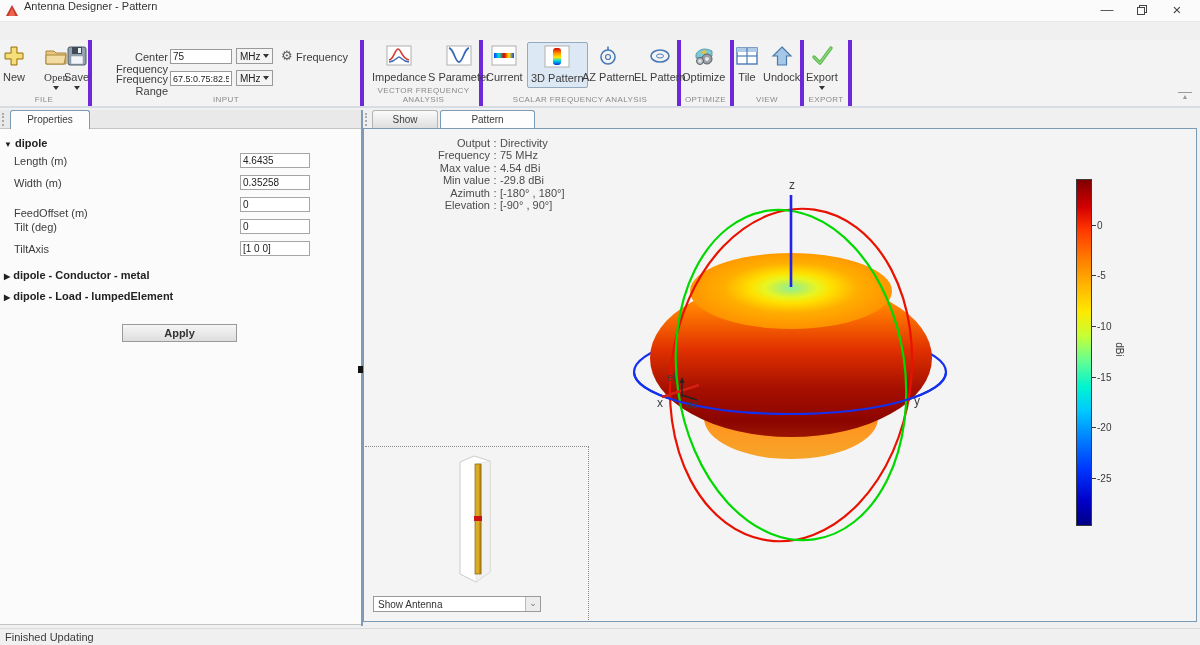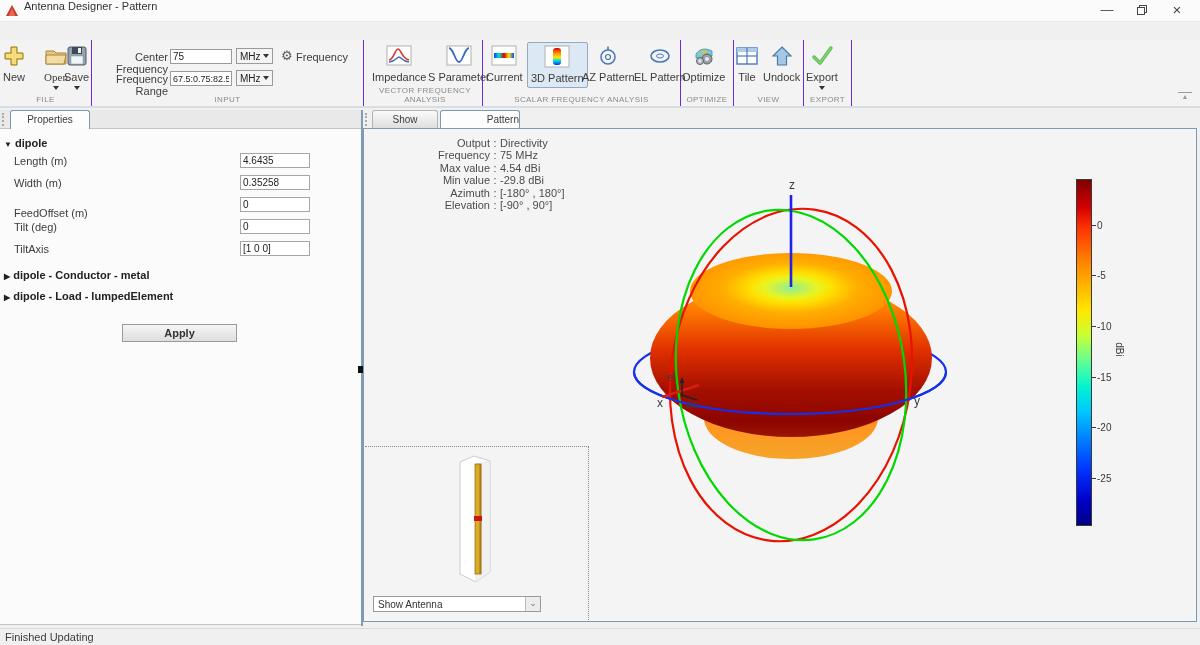--- a/index.html
+++ b/index.html
@@ -21,21 +21,21 @@
   .tabstrip { position:absolute; left:0; top:22px; width:1200px; height:18px; background:#10497e; }
   .tabstrip .notch { position:absolute; left:0; top:0; width:7px; height:18px; background:#fbfbfb; }
   .design-tab { position:absolute; left:7px; top:0; width:64px; height:18px; background:#f2f2f2; color:#3a3a3a;
     font-size:10px; text-align:center; line-height:18px; letter-spacing:.5px; border-radius:2px 2px 0 0; }
   .qat { position:absolute; right:0; top:1px; height:17px; display:flex; align-items:center; background:#4677a6; border-radius:8px 0 0 8px; padding:0 6px 0 2px; }
   .qat .chev { color:#0d3a66; font-size:11px; margin-right:4px; }
   .qat .qicon { width:18px; text-align:center; font-size:10px; color:#8fb0cc; }
   .qat .qicon.bright { color:#e8f0f8; }
   
   .ribbon { position:absolute; left:0; top:40px; width:1200px; height:68px; background:#f3f3f3; border-bottom:2px solid #d7dde2; }
-  .rsec { position:absolute; top:0; height:66px; border-right:1px solid #6d28d9; }
+  .rsec { position:absolute; top:0; height:66px; border-right:4px solid #6d28d9; }
   .rsec-label { position:absolute; bottom:2px; left:0; width:100%; text-align:center; font-size:8px; color:#8a8a8a; letter-spacing:.4px; }
   .rbtn { position:absolute; top:3px; display:flex; flex-direction:column; align-items:center; }
   .rbtn .ic { height:26px; display:flex; align-items:center; justify-content:center; }
   .rbtn .lbl { font-size:11px; color:#3c3c3c; margin-top:2px; white-space:nowrap; }
   .tri { width:0; height:0; border-left:3.5px solid transparent; border-right:3.5px solid transparent; border-top:4px solid #333; margin-top:3px; }
   .rbtn.selected { background:#dce8f3; border:1px solid #93aabf; border-radius:2px; top:2px; padding:1px 3px 3px; }
   .inlbl { position:absolute; font-size:11px; color:#3c3c3c; text-align:right; }
   .infield { position:absolute; height:15px; border:1px solid #9a9a9a; background:#fff; font-size:10px; padding:0 2px; font-family:"Liberation Sans",sans-serif; color:#222; }
   .unitbox { position:absolute; height:16px; width:37px; border:1px solid #9a9a9a; background:#f4f4f4; font-size:10px; display:flex; align-items:center; justify-content:space-between; padding:0 3px; color:#222; }
   .gear { font-size:13px; color:#5a5a5a; }
@@ -330,21 +330,21 @@
 
       <div class="apply-btn">Apply</div>
     </div>
 
     <div class="splitter"></div>
     <div class="split-handle"></div>
 
     <div class="mpanel-tabs">
       <span class="grip"></span>
       <span class="tab inactive" style="left:9px;width:66px;">Show</span>
-      <span class="tab active" style="left:77px;width:80px;text-align:right;">Pattern</span>
+      <span class="tab active" style="left:77px;width:95px;">Pattern</span>
     </div>
 
     <div class="mpanel-body">
 
       <svg class="plot-svg" viewBox="0 0 834 494">
         <defs>
           <linearGradient id="gBody" x1="0" y1="0" x2="0" y2="1">
             <stop offset="0" stop-color="#ffae00"></stop>
               <stop offset=".2" stop-color="#ff7a00"></stop>
             <stop offset=".45" stop-color="#e03000"></stop>

